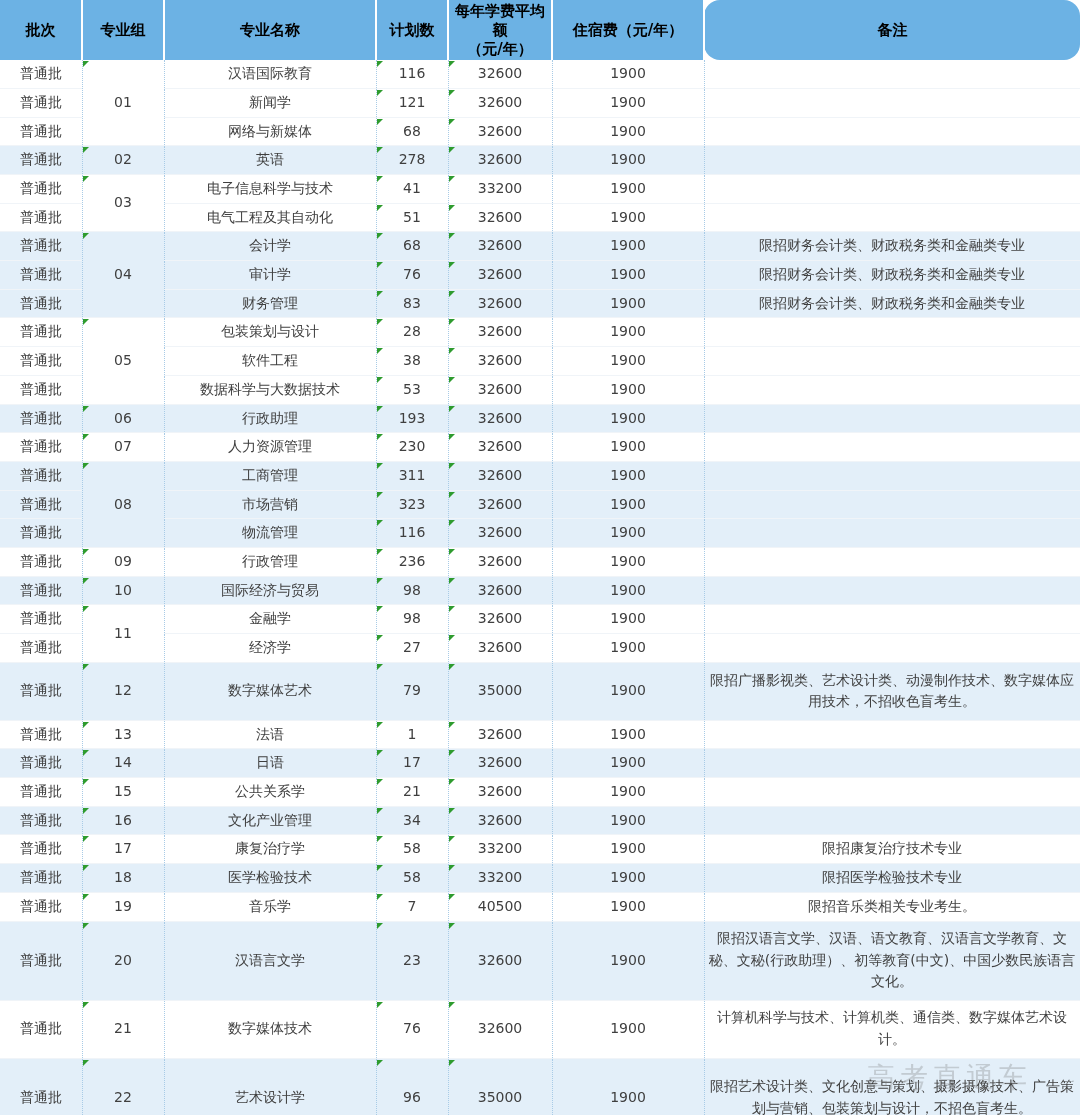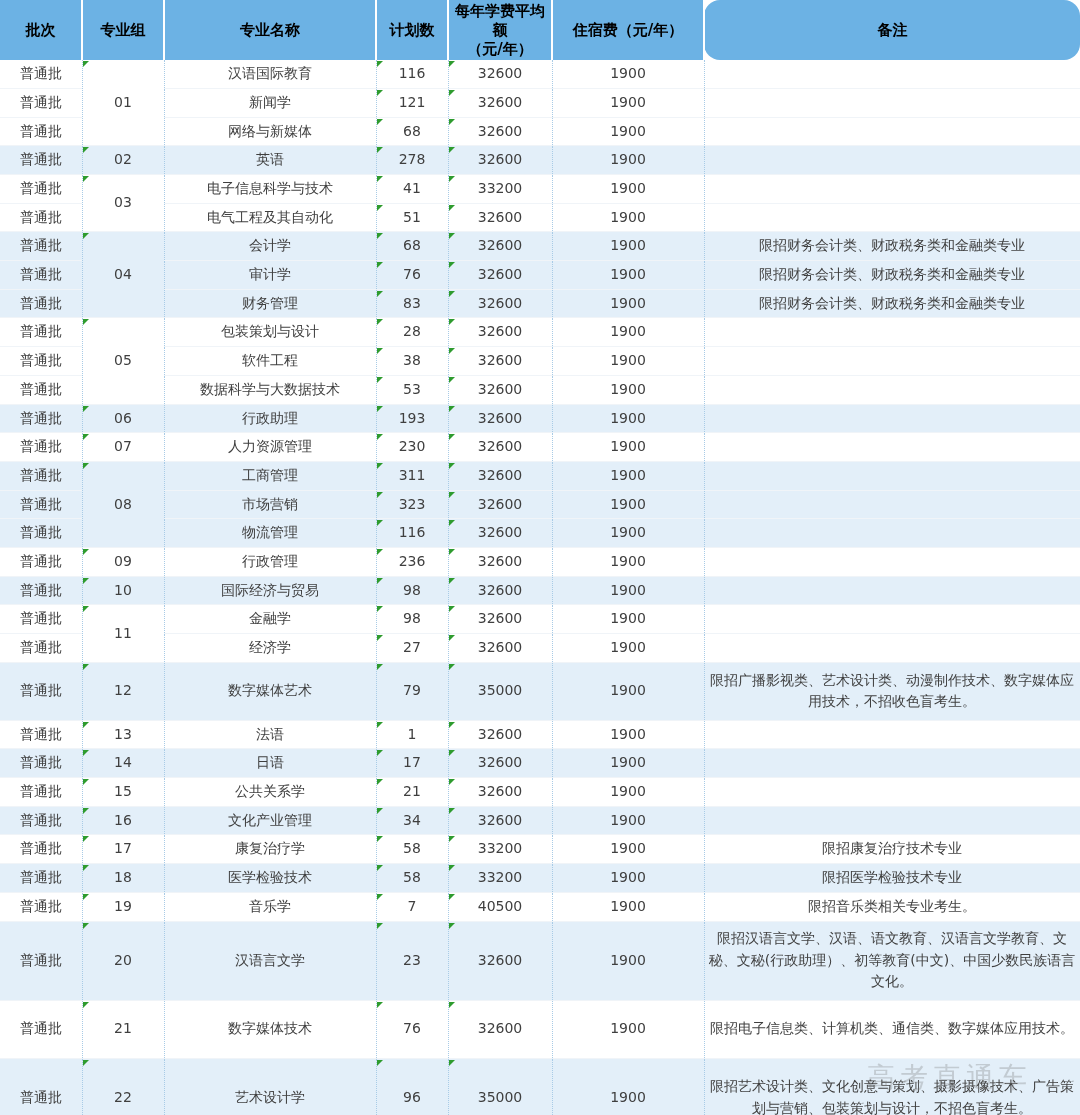--- a/index.html
+++ b/index.html
@@ -390,21 +390,21 @@
         <td class="sep-left">1900</td>
         <td class="sep-left remark">限招汉语言文学、汉语、语文教育、汉语言文学教育、文秘、文秘(行政助理）、初等教育(中文)、中国少数民族语言文化。</td>
       </tr>
       <tr class="plain" style="height: 58px;">
         <td class="">普通批</td>
         <td class="sep-left marker">21</td>
         <td class="sep-left">数字媒体技术</td>
         <td class="sep-left marker">76</td>
         <td class="sep-left marker">32600</td>
         <td class="sep-left">1900</td>
-        <td class="sep-left remark">限招电子信息类、计算机类、通信类、数字媒体应用技术。</td>
+        <td class="sep-left remark">计算机科学与技术、计算机类、通信类、数字媒体艺术设计。</td>
       </tr>
       <tr class="shade" style="height: 79px;">
         <td class="">普通批</td>
         <td class="sep-left marker">22</td>
         <td class="sep-left">艺术设计学</td>
         <td class="sep-left marker">96</td>
         <td class="sep-left marker">35000</td>
         <td class="sep-left">1900</td>
         <td class="sep-left remark">限招艺术设计类、文化创意与策划、摄影摄像技术、广告策划与营销、包装策划与设计，不招色盲考生。</td>
       </tr>

